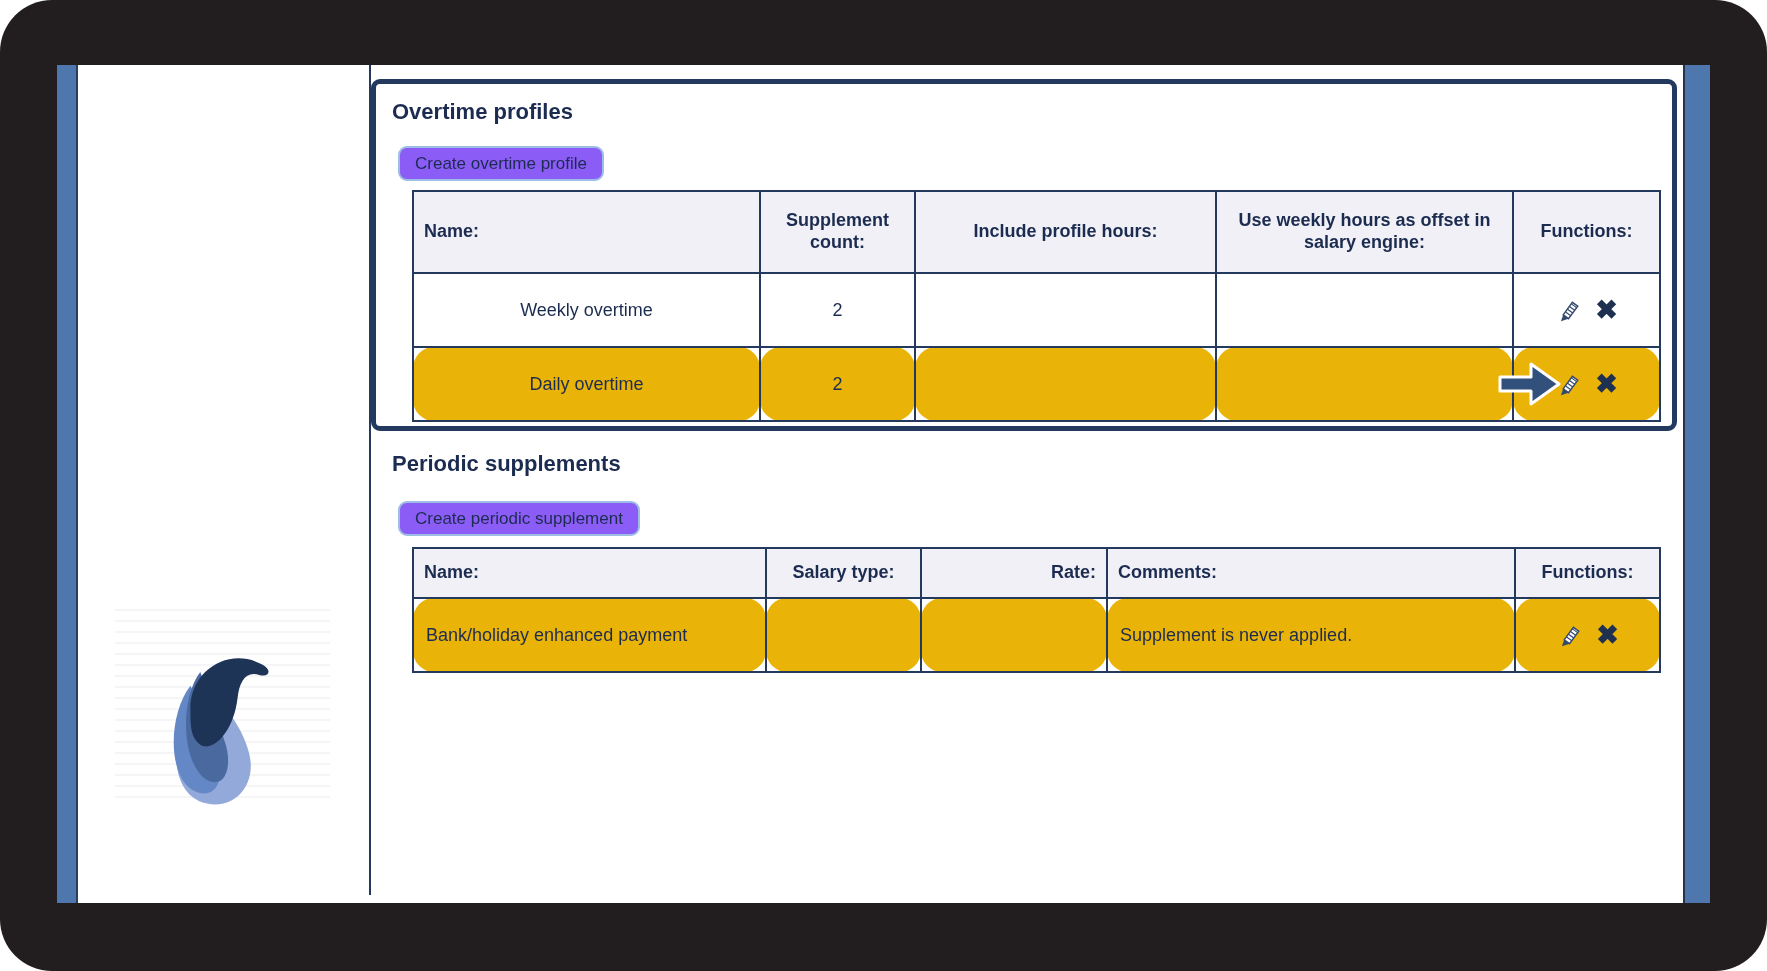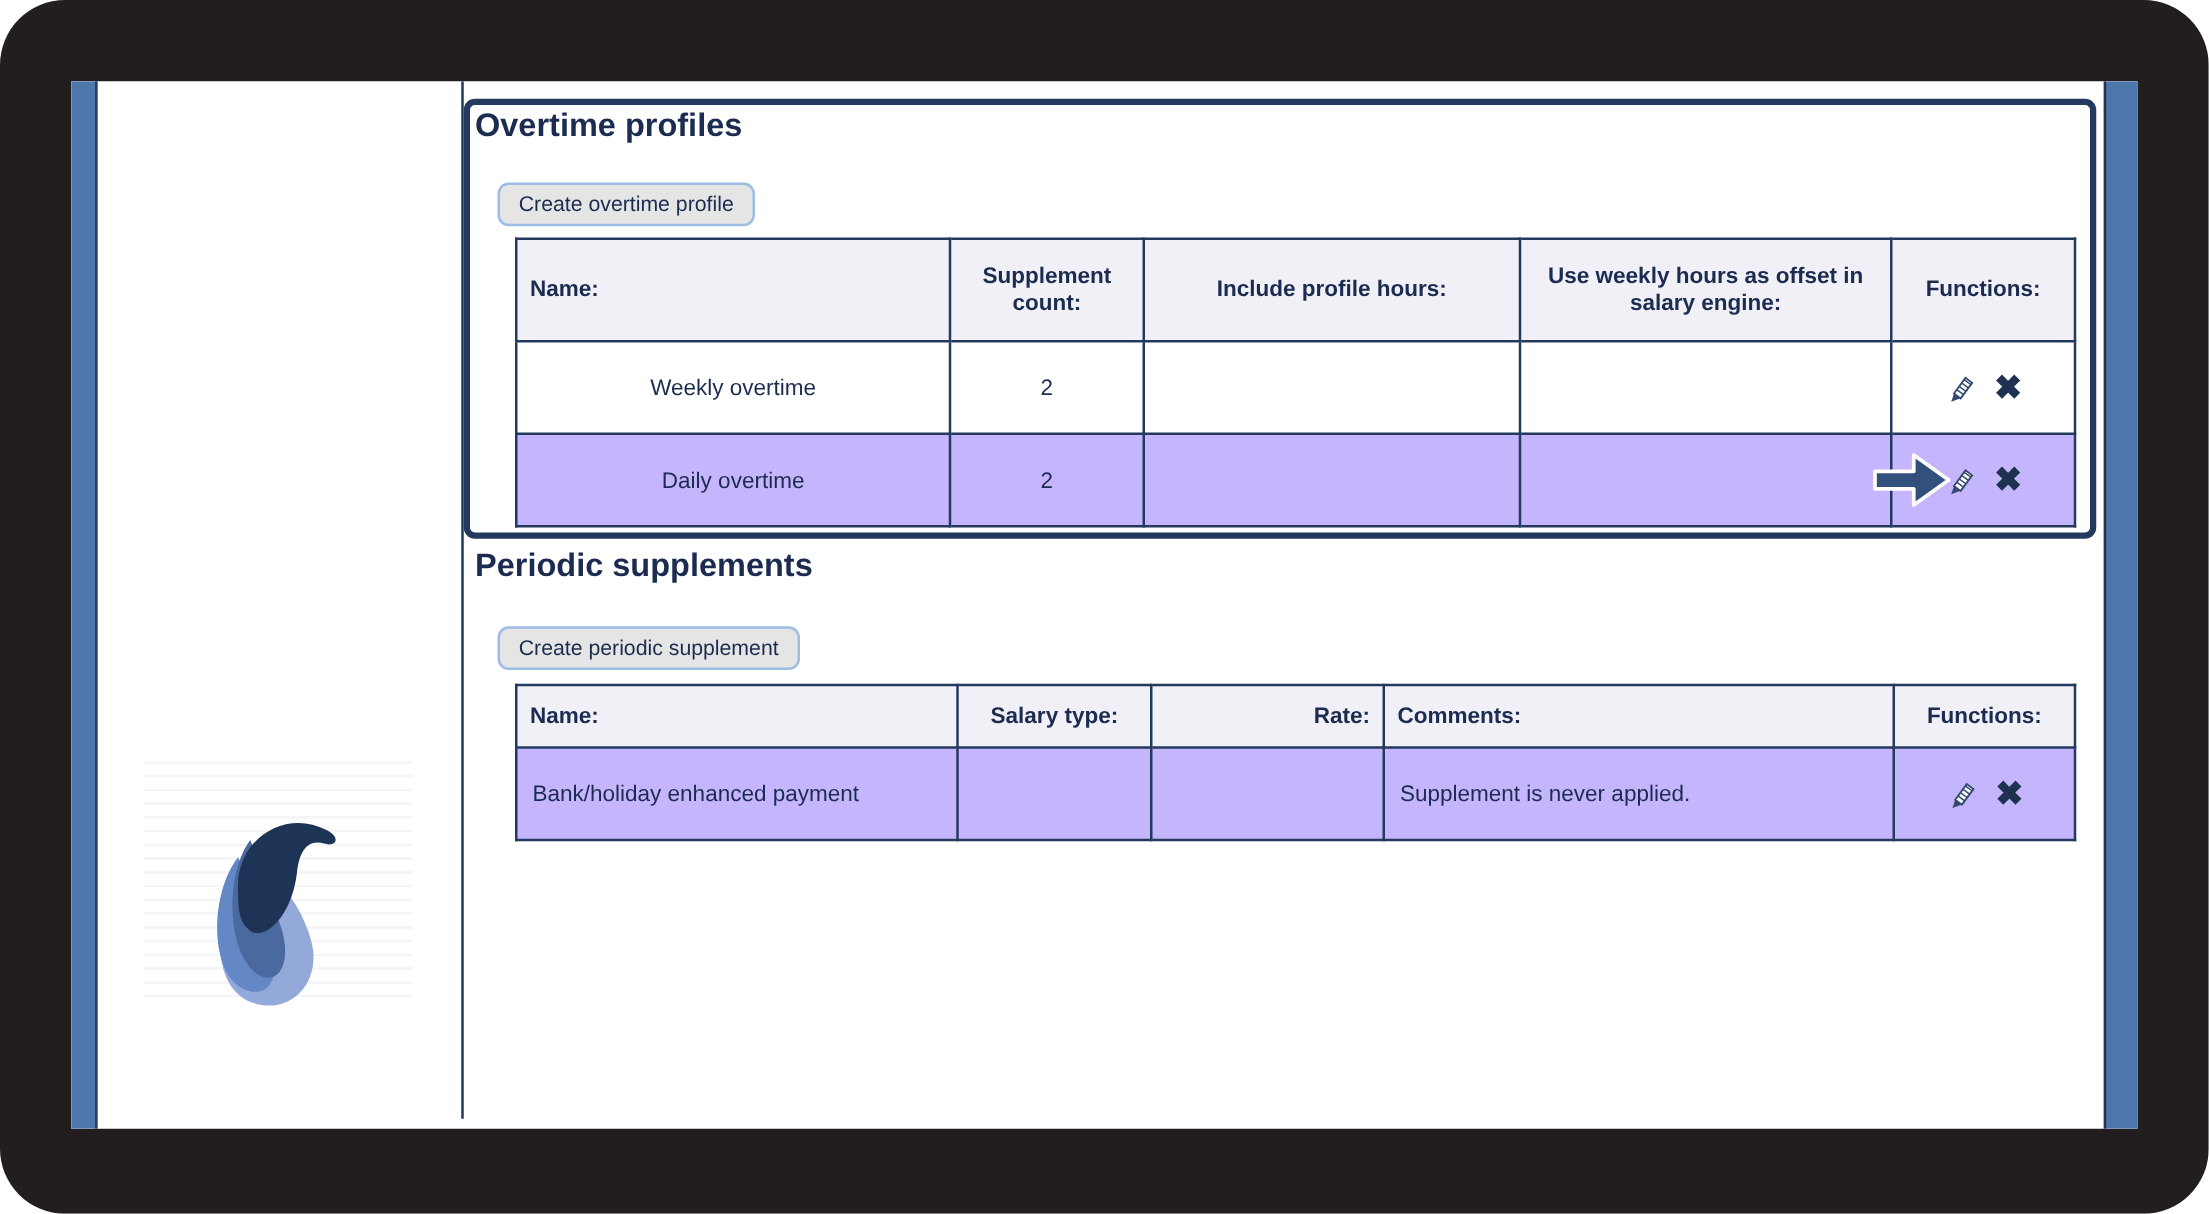--- a/index.html
+++ b/index.html
@@ -8,38 +8,38 @@
   .screen{position:absolute;left:57px;top:65px;width:1653px;height:838px;background:#ffffff;overflow:hidden;}
   .bar{position:absolute;top:0;bottom:0;}
   .bar.left{left:0;width:19px;background:#4e77ae;border-right:2px solid #2c3e5f;}
   .bar.right{left:1626px;width:27px;background:#4e77ae;border-left:2px solid #26334f;}
   .vline{position:absolute;left:312px;top:0;bottom:8px;width:2px;background:#24395e;}
   .stripes{position:absolute;left:58px;top:535px;width:215px;height:205px;
     background:repeating-linear-gradient(to bottom,#ffffff 0 9px,#f3f3f5 9px 11px);opacity:.8;}
   .logo{position:absolute;left:100px;top:572px;width:118px;height:180px;}
   .fieldset-box{position:absolute;left:314px;top:14px;width:1306px;height:352px;
     border:5px solid #24395e;border-radius:9px;box-sizing:border-box;background:transparent;}
-  .sec-title{position:absolute;color:#1c2c50;font-size:26px;font-weight:bold;line-height:26px;margin:0;}
+  .sec-title{position:absolute;color:#1c2c50;font-size:22px;font-weight:bold;line-height:26px;margin:12px;}
   #ot-title{left:323px;top:22px;}
   #ps-title{left:323px;top:374px;}
   .create-btn{position:absolute;height:35px;padding:0 15px;font-family:"Liberation Sans",sans-serif;
-    font-size:17px;color:#1c2c50;background:#e5e5e5;border:2px solid #9dbde4;border-radius:9px;cursor:pointer;}
+    font-size:17px;color:#1c2c50;background:#8b5cf6;border:2px solid #9dbde4;border-radius:9px;cursor:pointer;}
   #ot-btn{left:341px;top:81px;}
   #ps-btn{left:341px;top:436px;}
   table{border-collapse:collapse;table-layout:fixed;background:#ffffff;position:absolute;margin-left:12px;}
   #ot-table{left:343px;top:125px;width:1247px;}
   #ps-table{left:343px;top:482px;width:1247px;}
   th,td{border:2px solid #233a5e;color:#1c2c50;font-size:18px;vertical-align:middle;}
   th{background:#f0f0f6;font-weight:bold;line-height:1.2;padding:4px 10px;}
   td{padding:4px 12px;line-height:1.25;}
   #ot-table th{height:72px;}
   #ot-table td{height:64px;text-align:center;}
   #ps-table th{height:40px;}
   #ps-table td{height:64px;}
-  tr.alt td{background:#c4b5fd;}
+  tr.alt td{background:#eab308;border-radius:21px;}
   .a-left{text-align:left;}
   .a-center{text-align:center;}
   .a-right{text-align:right;}
   td.fn-cell{padding:0;}
   .fn-wrap{position:relative;display:flex;align-items:center;justify-content:center;gap:13px;height:100%;min-height:64px;}
   .icon-btn{display:inline-flex;align-items:center;justify-content:center;cursor:pointer;line-height:1;}
   .x-glyph{font-size:27px;font-weight:bold;color:#1f3150;}
   .pointer-arrow{position:absolute;left:-16px;top:50%;transform:translateY(-50%);z-index:6;pointer-events:none;}
 </style>
 </head>

